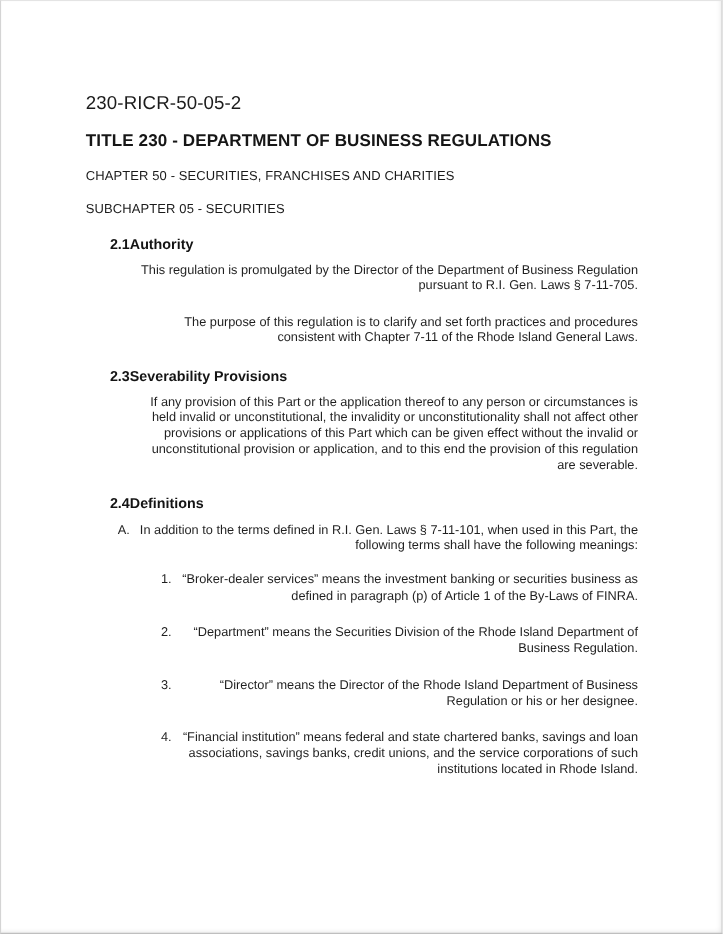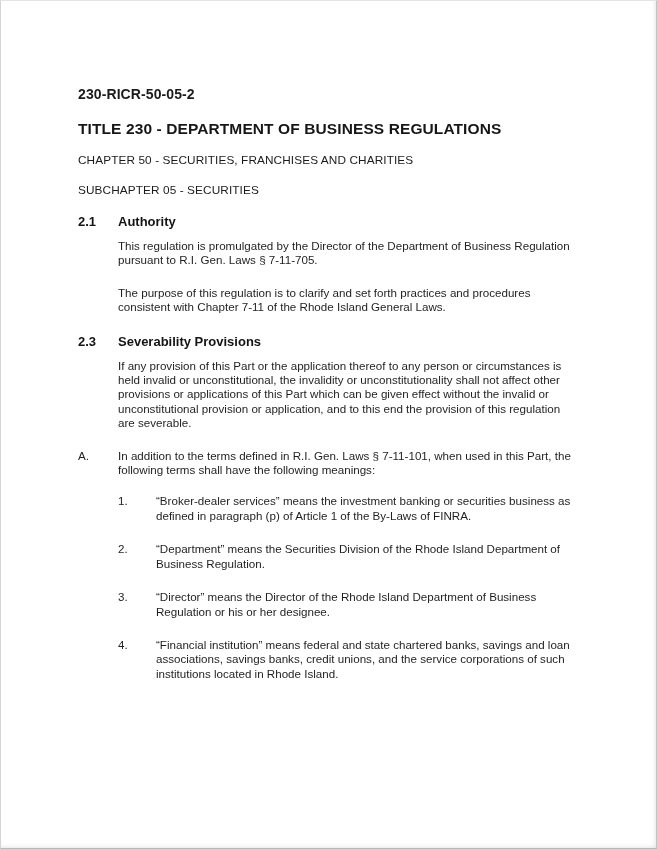--- a/index.html
+++ b/index.html
@@ -31,22 +31,22 @@
 
   .content {
     position: absolute;
     left: 77px;
     top: 86px;
     width: 502px;
   }
 
   
   .doc-number {
-    font-size: 14px;
-    font-weight: bold;
+    font-size: 17px;
+    font-weight: normal;
     color: #1b1b1b;
     letter-spacing: 0.1px;
     line-height: 14px;
     margin: 0 0 18px 0;
   }
 
   
   .title {
     font-size: 15.5px;
     font-weight: bold;
@@ -67,20 +67,21 @@
     font-size: 11.6px;
     font-weight: normal;
     color: #1f1f1f;
     line-height: 15px;
     margin: 0 0 16px 0;
   }
 
   
   .section {
     margin: 0;
+    text-align: right;
   }
   .section-heading {
     display: flex;
     align-items: baseline;
     margin: 0 0 9px 0;
   }
   .section-num {
     flex: 0 0 40px;
     font-size: 13px;
     font-weight: bold;
@@ -186,20 +187,24 @@
       <div class="section-heading">
         <span class="section-num">2.3</span>
         <span class="section-title">Severability Provisions</span>
       </div>
       <div class="section-body">
         <p>If any provision of this Part or the application thereof to any person or circumstances is held invalid or unconstitutional, the invalidity or unconstitutionality shall not affect other provisions or applications of this Part which can be given effect without the invalid or unconstitutional provision or application, and to this end the provision of this regulation are severable.</p>
       </div>
     </div>
 
     <div class="section">
+      <div class="section-heading">
+        <span class="section-num">2.4</span>
+        <span class="section-title">Definitions</span>
+      </div>
 
       <div class="lettered-item">
         <span class="lettered-marker">A.</span>
         <span class="lettered-text">In addition to the terms defined in R.I. Gen. Laws § 7-11-101, when used in this Part, the following terms shall have the following meanings:</span>
       </div>
 
       <div class="numbered-list">
 
         <div class="numbered-item">
           <span class="numbered-marker">1.</span>

